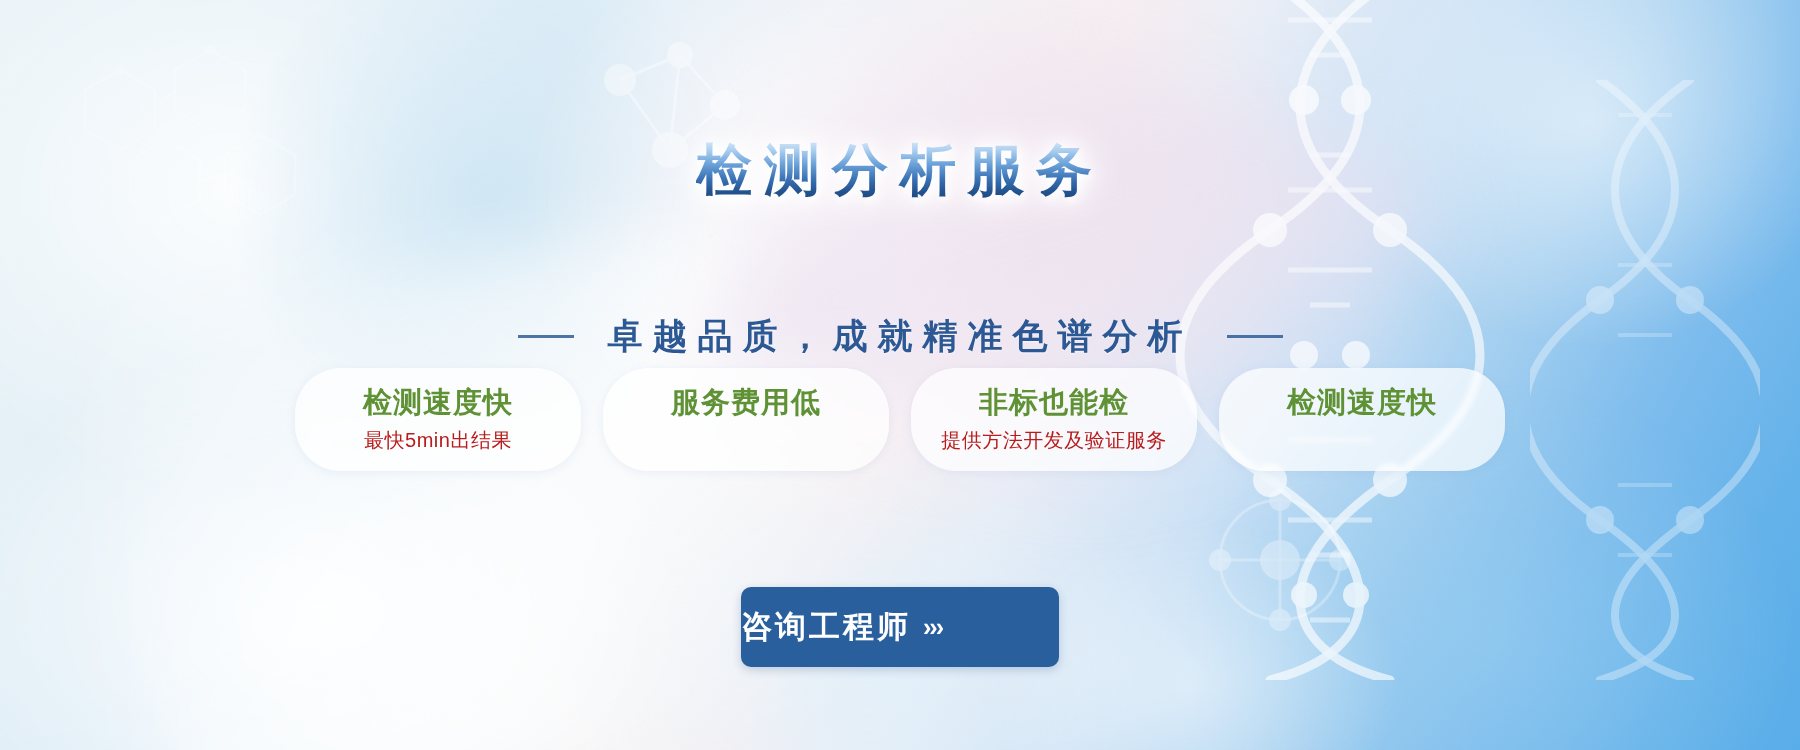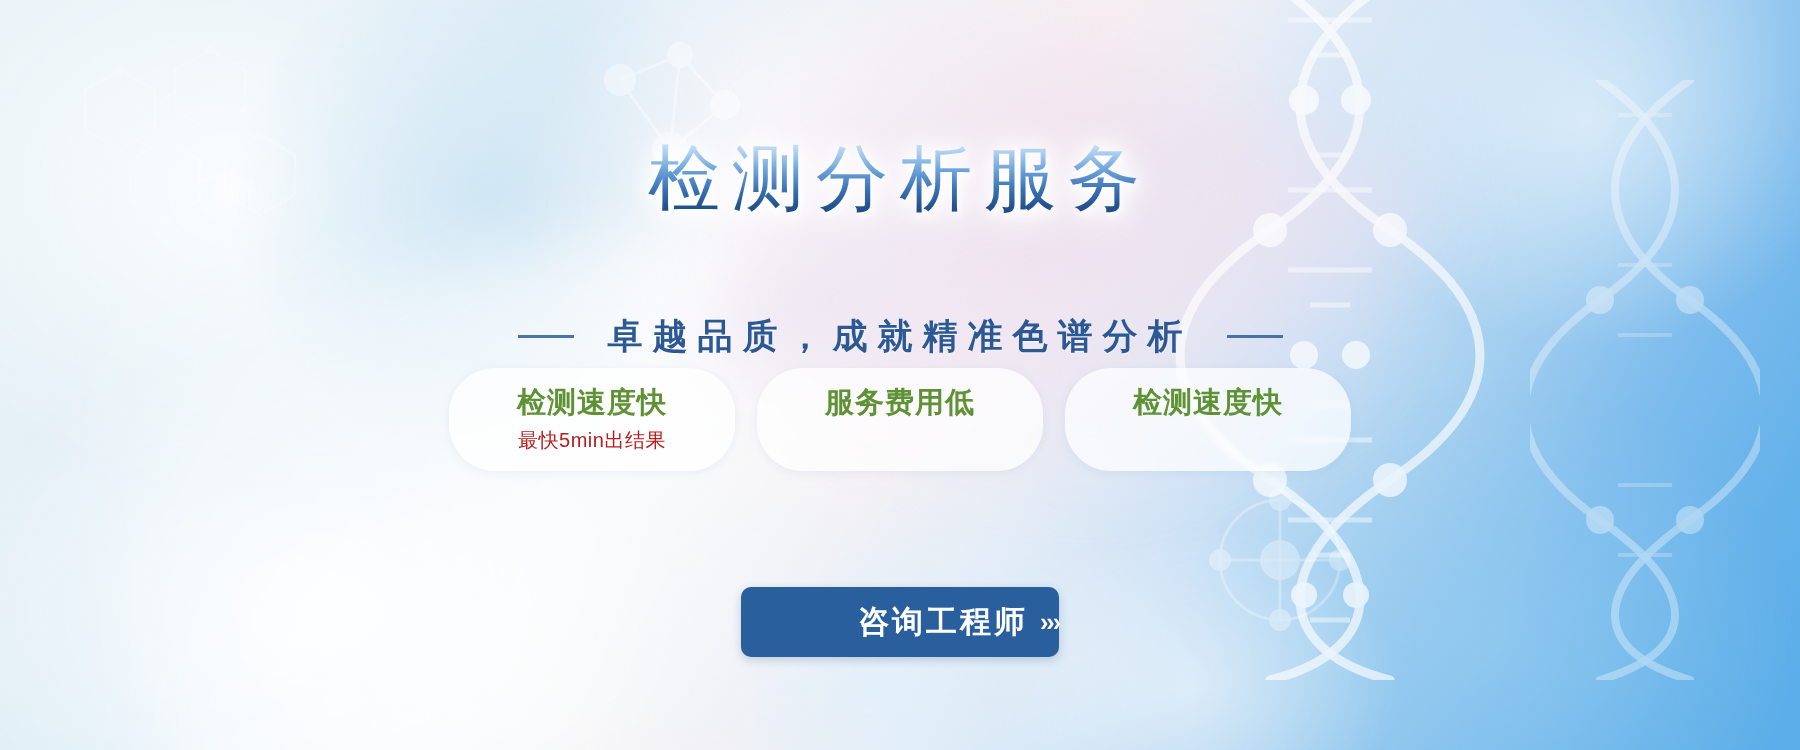--- a/index.html
+++ b/index.html
@@ -83,22 +83,22 @@
   
   .content{ position:relative; z-index:5; width:100%; height:100%; }
 
   
   .title-wrap{
     position:absolute; top:142px; left:0; width:100%;
     text-align:center;
   }
   .title{
     display:inline-block;
-    font-size:72px;
-    font-weight:normal;
+    font-size:56px;
+    font-weight:bold;
     letter-spacing:12px;
     line-height:1;
     background:linear-gradient(180deg,#cfe4f6 0%,#a9cdef 16%,#6fa5da 38%,#3a72b5 66%,#24548f 88%,#1d4a83 100%);
     -webkit-background-clip:text;
     background-clip:text;
     color:transparent;
     -webkit-text-fill-color:transparent;
     filter:drop-shadow(0 0 8px rgba(255,255,255,.95))
            drop-shadow(0 0 18px rgba(255,255,255,.9))
            drop-shadow(2px 4px 3px rgba(255,255,255,.8));
@@ -138,22 +138,22 @@
   .pill-desc{
     margin-top:7px;
     font-size:20px; color:#b91c1c;
     letter-spacing:.5px; line-height:1.3;
     white-space:nowrap;
   }
 
   
   .cta-wrap{ position:absolute; top:587px; left:0; width:100%; text-align:center; }
   .cta{
-    display:inline-flex; align-items:center; justify-content:flex-end; gap:12px;
-    width:318px; height:70px;
+    display:inline-flex; align-items:center; justify-content:flex-start; gap:12px;
+    width:318px; height:80px;
     background:#2a5f9e;
     border:none; border-radius:10px;
     cursor:pointer;
     box-shadow:0 3px 10px rgba(30,70,120,.22);
   }
   .cta-label{ font-size:31px; font-weight:bold; color:#ffffff; letter-spacing:3px; }
   .cta-arrows{ font-size:25px; font-weight:bold; color:#ffffff; letter-spacing:-2px; }
 </style>
 </head>
 <body>
@@ -292,20 +292,24 @@
 
       <div class="pill">
         <div class="pill-title">检测速度快</div>
         <div class="pill-desc">最快5min出结果</div>
       </div>
 
       <div class="pill">
         <div class="pill-title">服务费用低</div>
       </div>
 
+      <div class="pill">
+        <div class="pill-title">非标也能检</div>
+        <div class="pill-desc">提供方法开发及验证服务</div>
+      </div>
 
       <div class="pill">
         <div class="pill-title">检测速度快</div>
       </div>
 
     </div>
 
     <div class="cta-wrap">
       <button class="cta">
         <span class="cta-label">咨询工程师</span>

